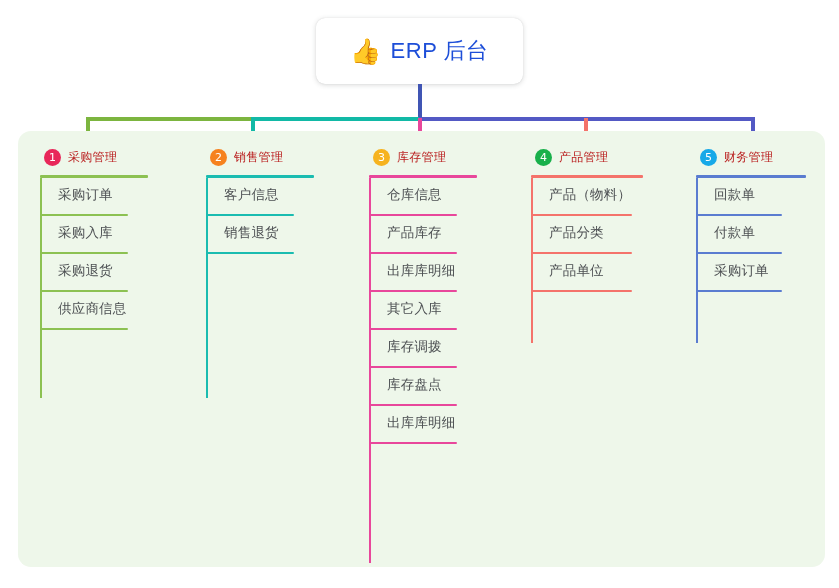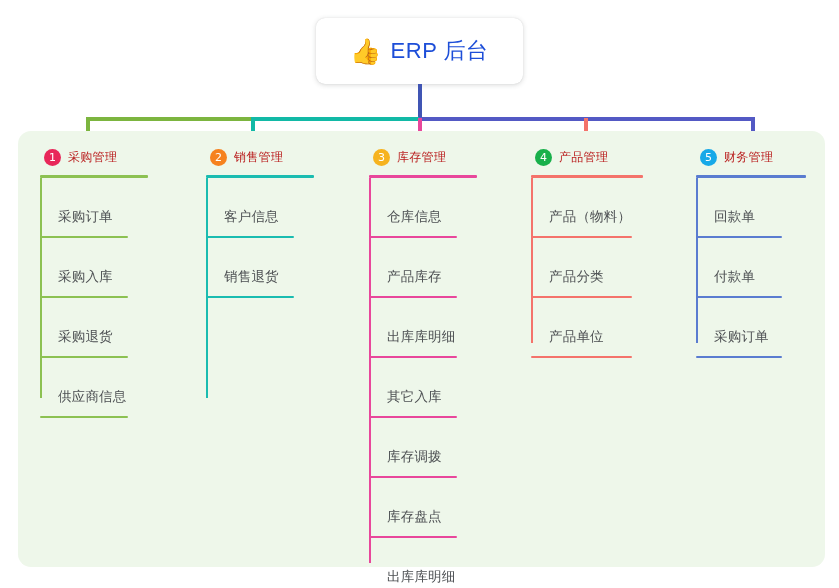--- a/index.html
+++ b/index.html
@@ -106,21 +106,21 @@
     margin-top: 0;
   }
   .spine {
     position: absolute;
     left: 0;
     top: 0;
     width: 2px;
   }
   .leaf {
     position: relative;
-    height: 60px;
+    height: 38px;
     box-sizing: border-box;
   }
   .leaf-text {
     position: absolute;
     left: 18px;
     bottom: 12px;
     font-size: 13.5px;
     color: #4c4f52;
     white-space: nowrap;
     letter-spacing: .2px;

